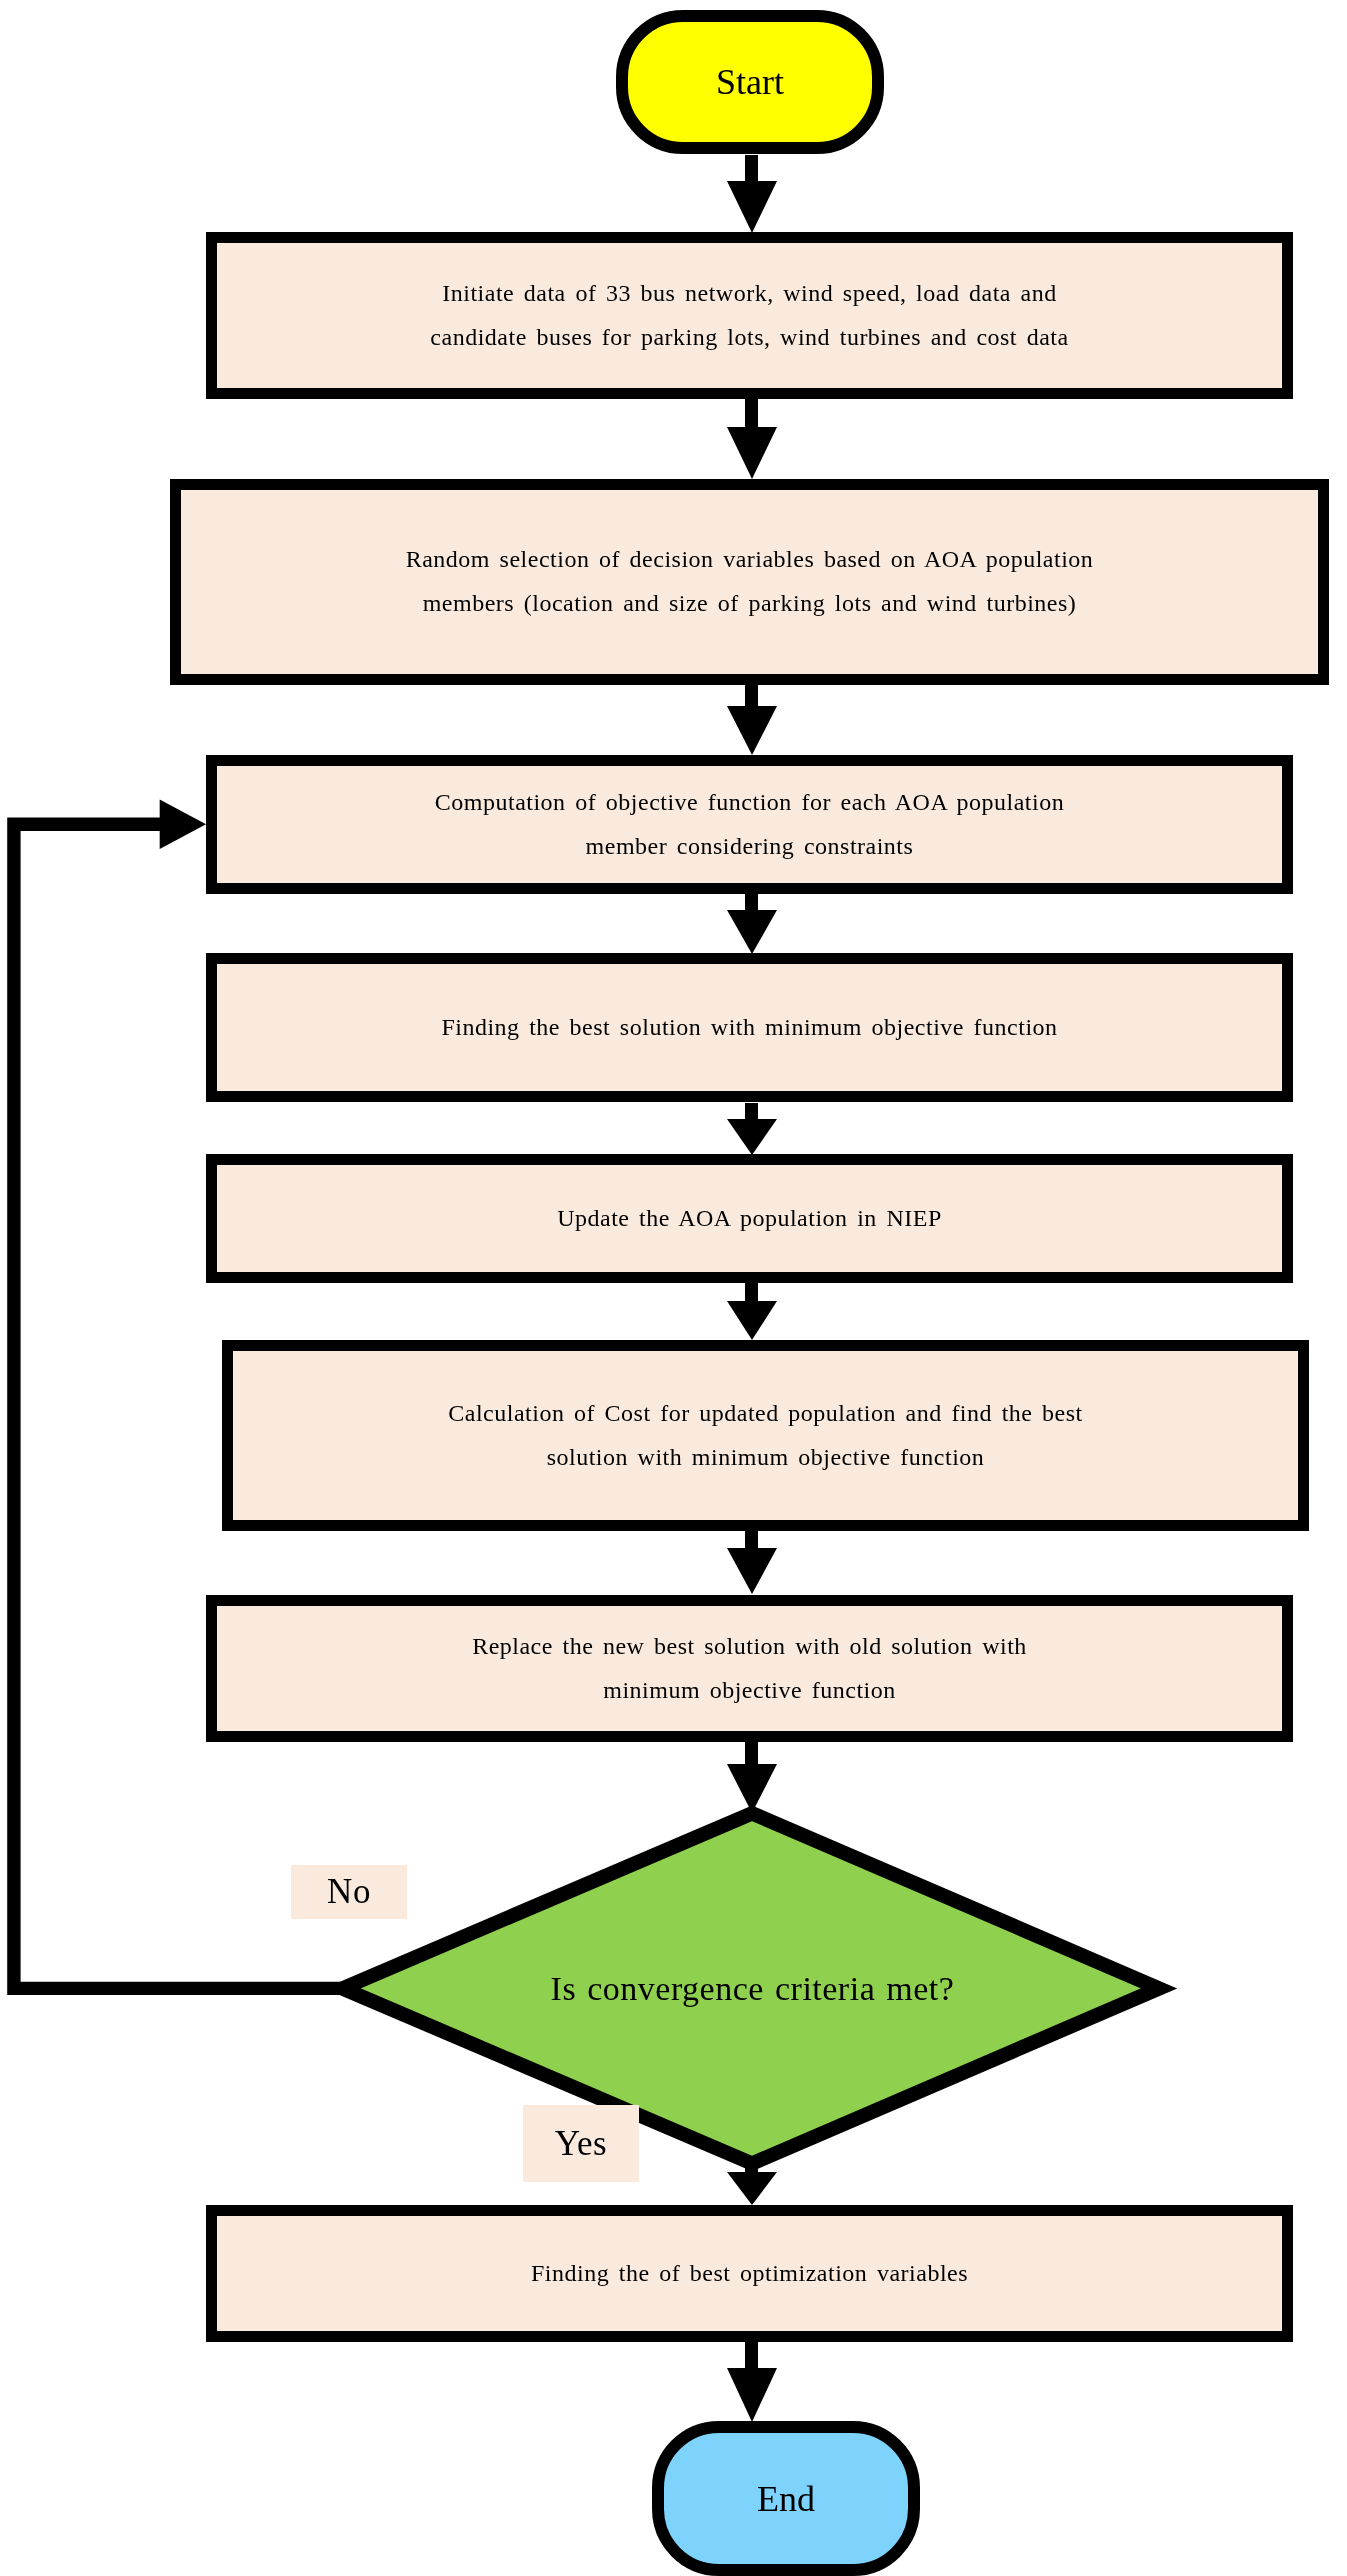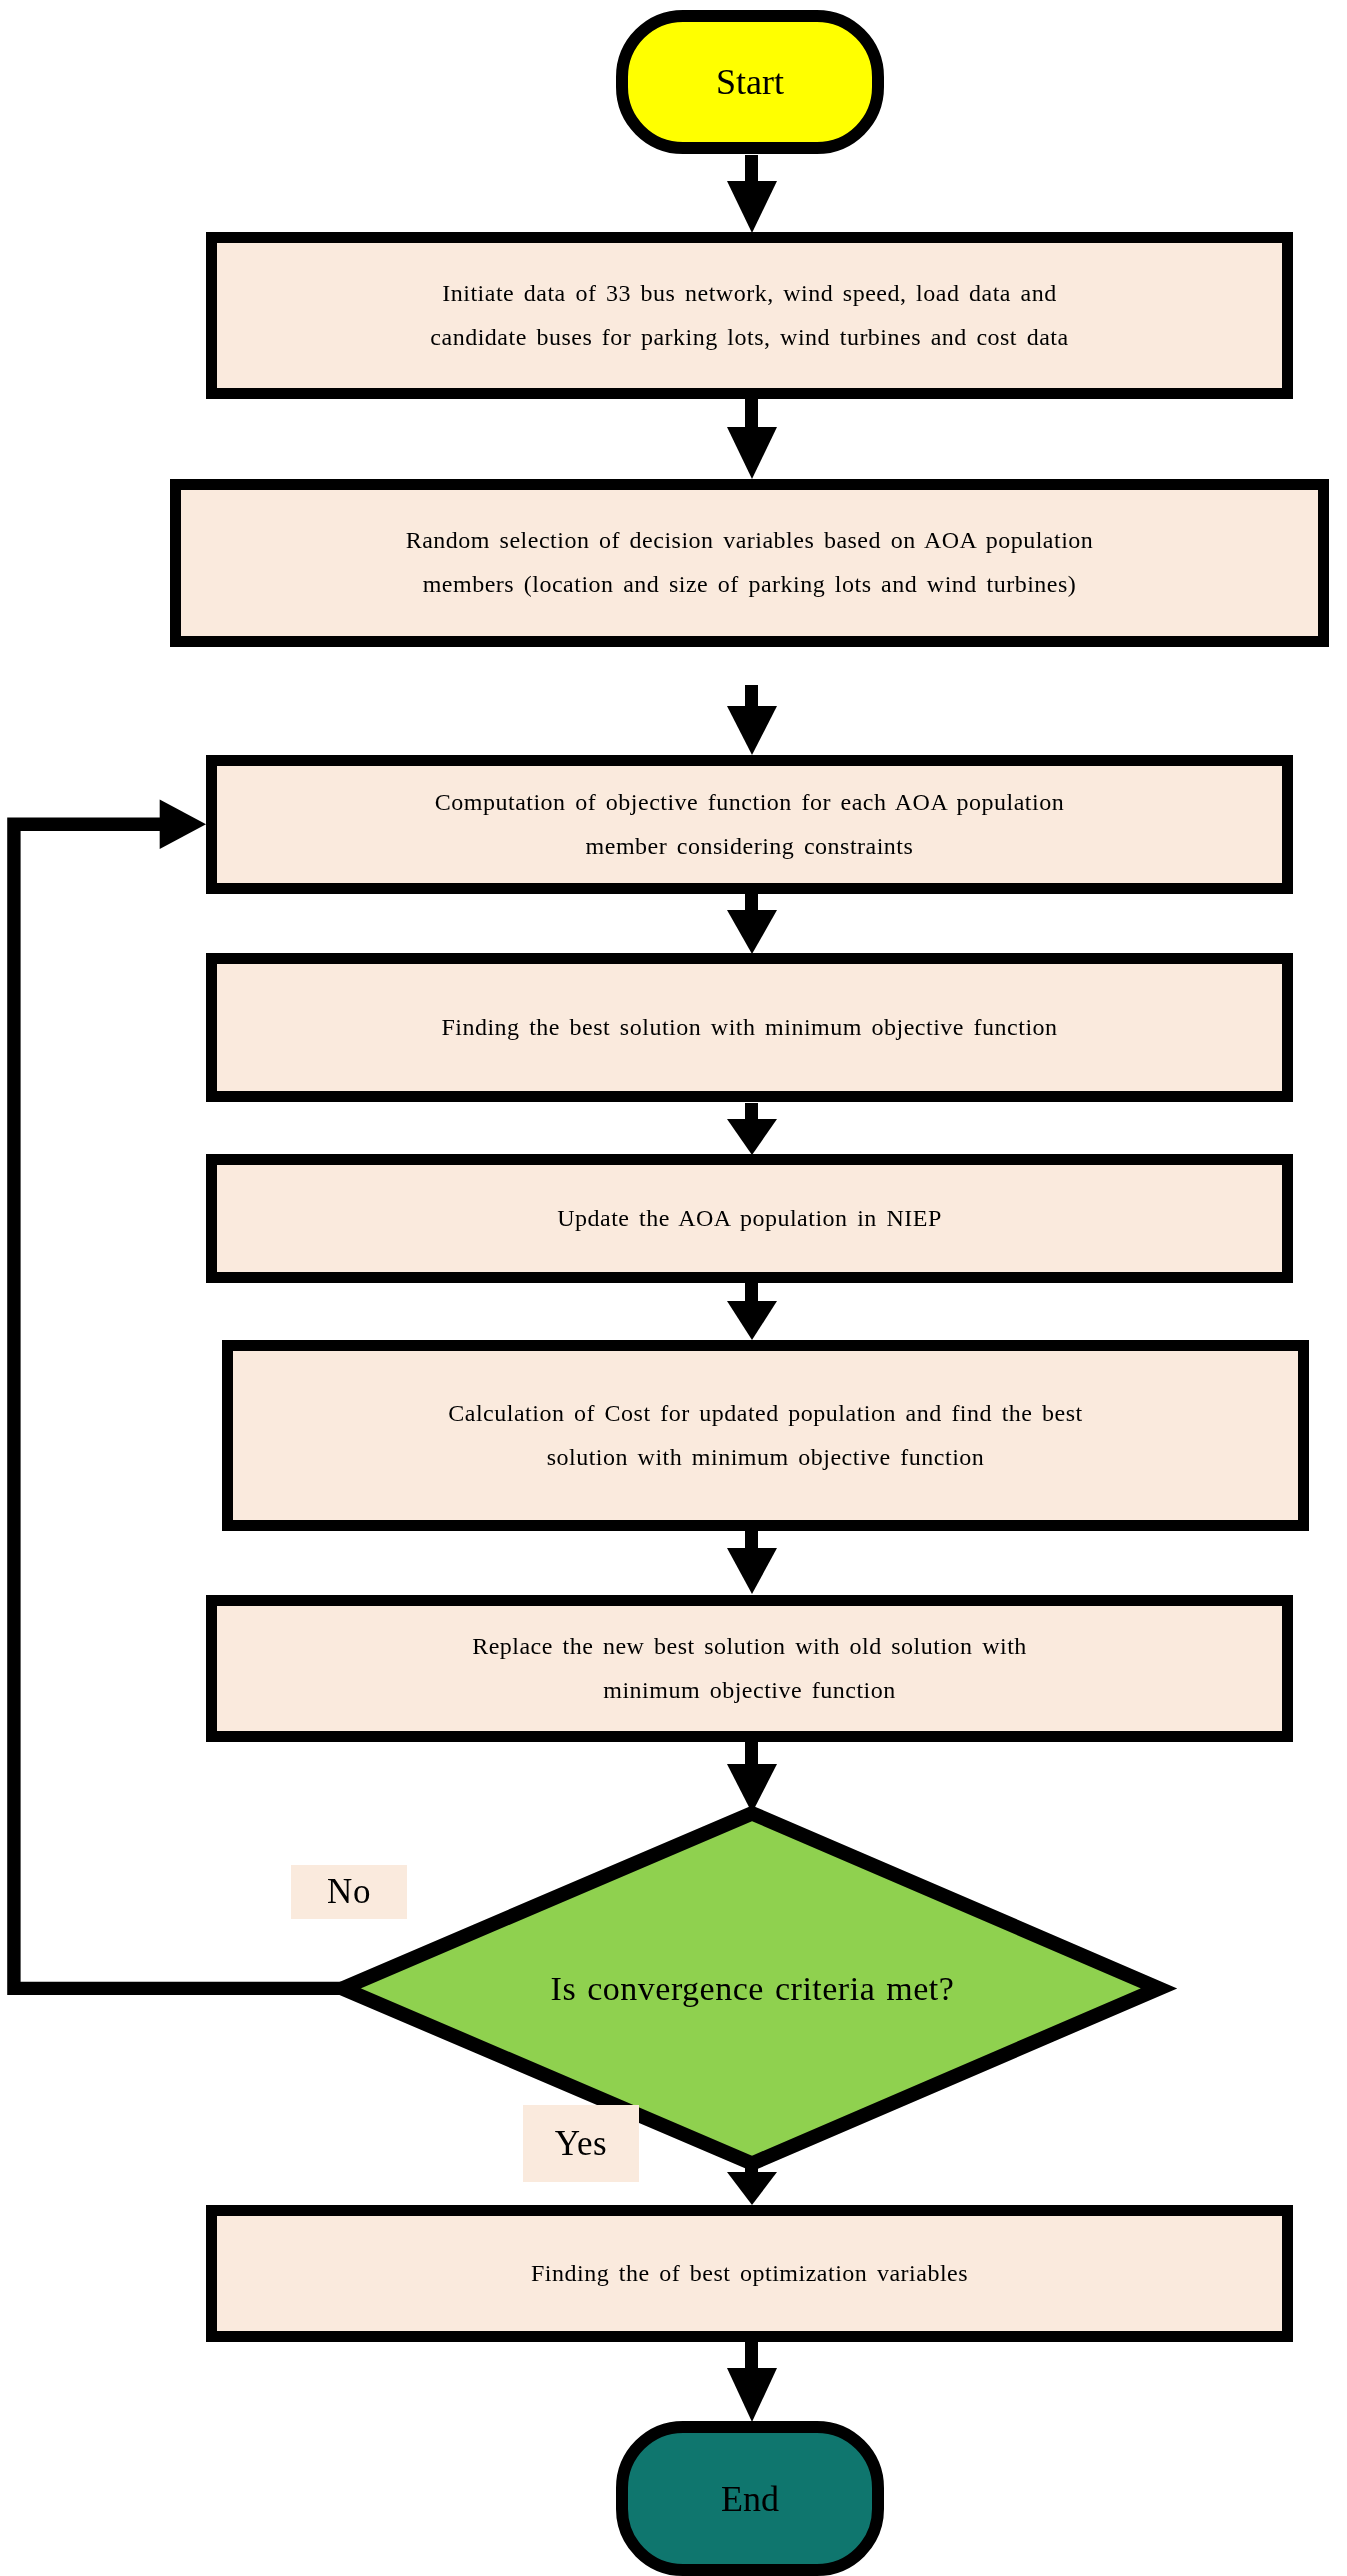--- a/index.html
+++ b/index.html
@@ -92,21 +92,21 @@
 
   <div class="node terminal" style="left: 616px; top: 10.3px; width: 268px; height: 144px; background-color: rgb(255, 255, 0);">
     <span>Start</span>
   </div>
 
   <div class="node process" style="left: 206px; top: 232px; width: 1087px; height: 167px; background-color: rgb(250, 234, 221);">
     <span class="line">Initiate data of 33 bus network, wind speed, load data and</span>
     <span class="line">candidate buses for parking lots, wind turbines and cost data</span>
   </div>
 
-  <div class="node process" style="left: 170px; top: 479px; width: 1159px; height: 168px; background-color: rgb(250, 234, 221); align-items: center;">
+  <div class="node process" style="left: 170px; top: 479px; width: 1159px; height: 206px; background-color: rgb(250, 234, 221); align-items: center;">
     <span class="line">Random selection of decision variables based on AOA population</span>
     <span class="line">members (location and size of parking lots and wind turbines)</span>
   </div>
 
   <div class="node process" style="left: 206px; top: 755px; width: 1087px; height: 139px; background-color: rgb(250, 234, 221);">
     <span class="line">Computation of objective function for each AOA population</span>
     <span class="line">member considering constraints</span>
   </div>
 
   <div class="node process" style="left: 206px; top: 953px; width: 1087px; height: 149px; background-color: rgb(250, 234, 221);">
@@ -130,18 +130,18 @@
   <div class="decision-text" style="left:361px;top:1942px;width:783px;height:93px">Is convergence criteria met?</div>
 
   <div class="label-chip" style="left: 291px; top: 1865px; width: 116px; height: 54px; background-color: rgb(250, 234, 221);">No</div>
 
   <div class="label-chip" style="left: 523px; top: 2105px; width: 116px; height: 77px; background-color: rgb(250, 234, 221);">Yes</div>
 
   <div class="node process" style="left: 206px; top: 2205px; width: 1087px; height: 137px; background-color: rgb(250, 234, 221);">
     <span class="line">Finding the of best optimization variables</span>
   </div>
 
-  <div class="node terminal" style="left: 616px; top: 2421px; width: 268px; height: 155px; background-color: #0f766e;">
+  <div class="node terminal" style="left: 652px; top: 2421px; width: 268px; height: 155px; background-color: #7dd3fc;">
     <span>End</span>
   </div>
 
 </div>
 
 
 </body></html>

